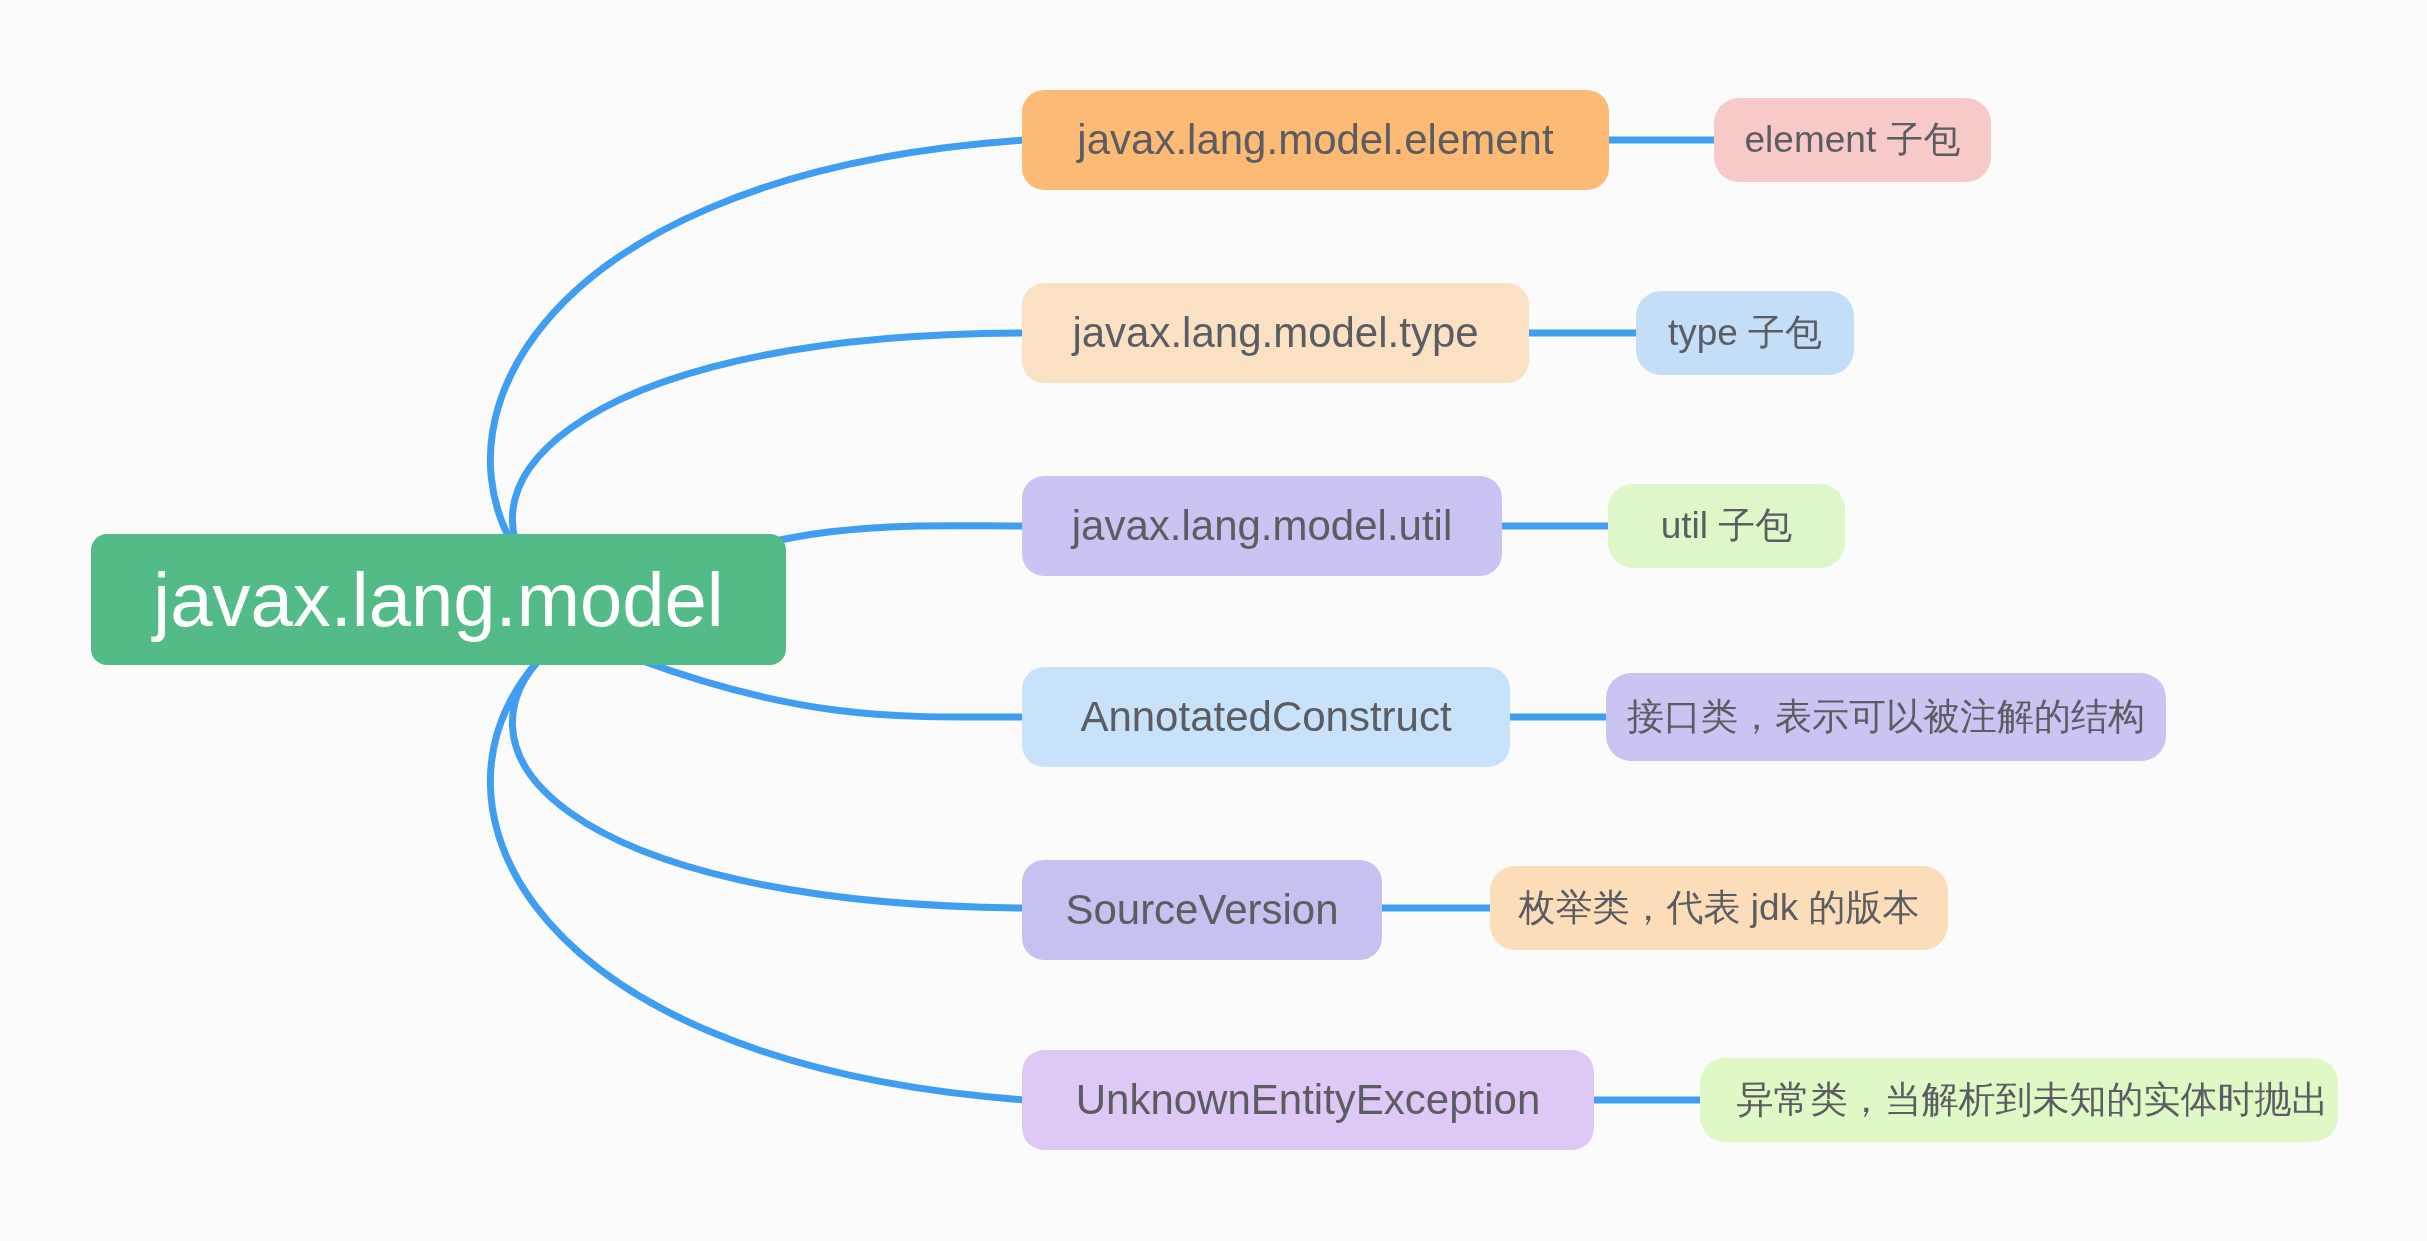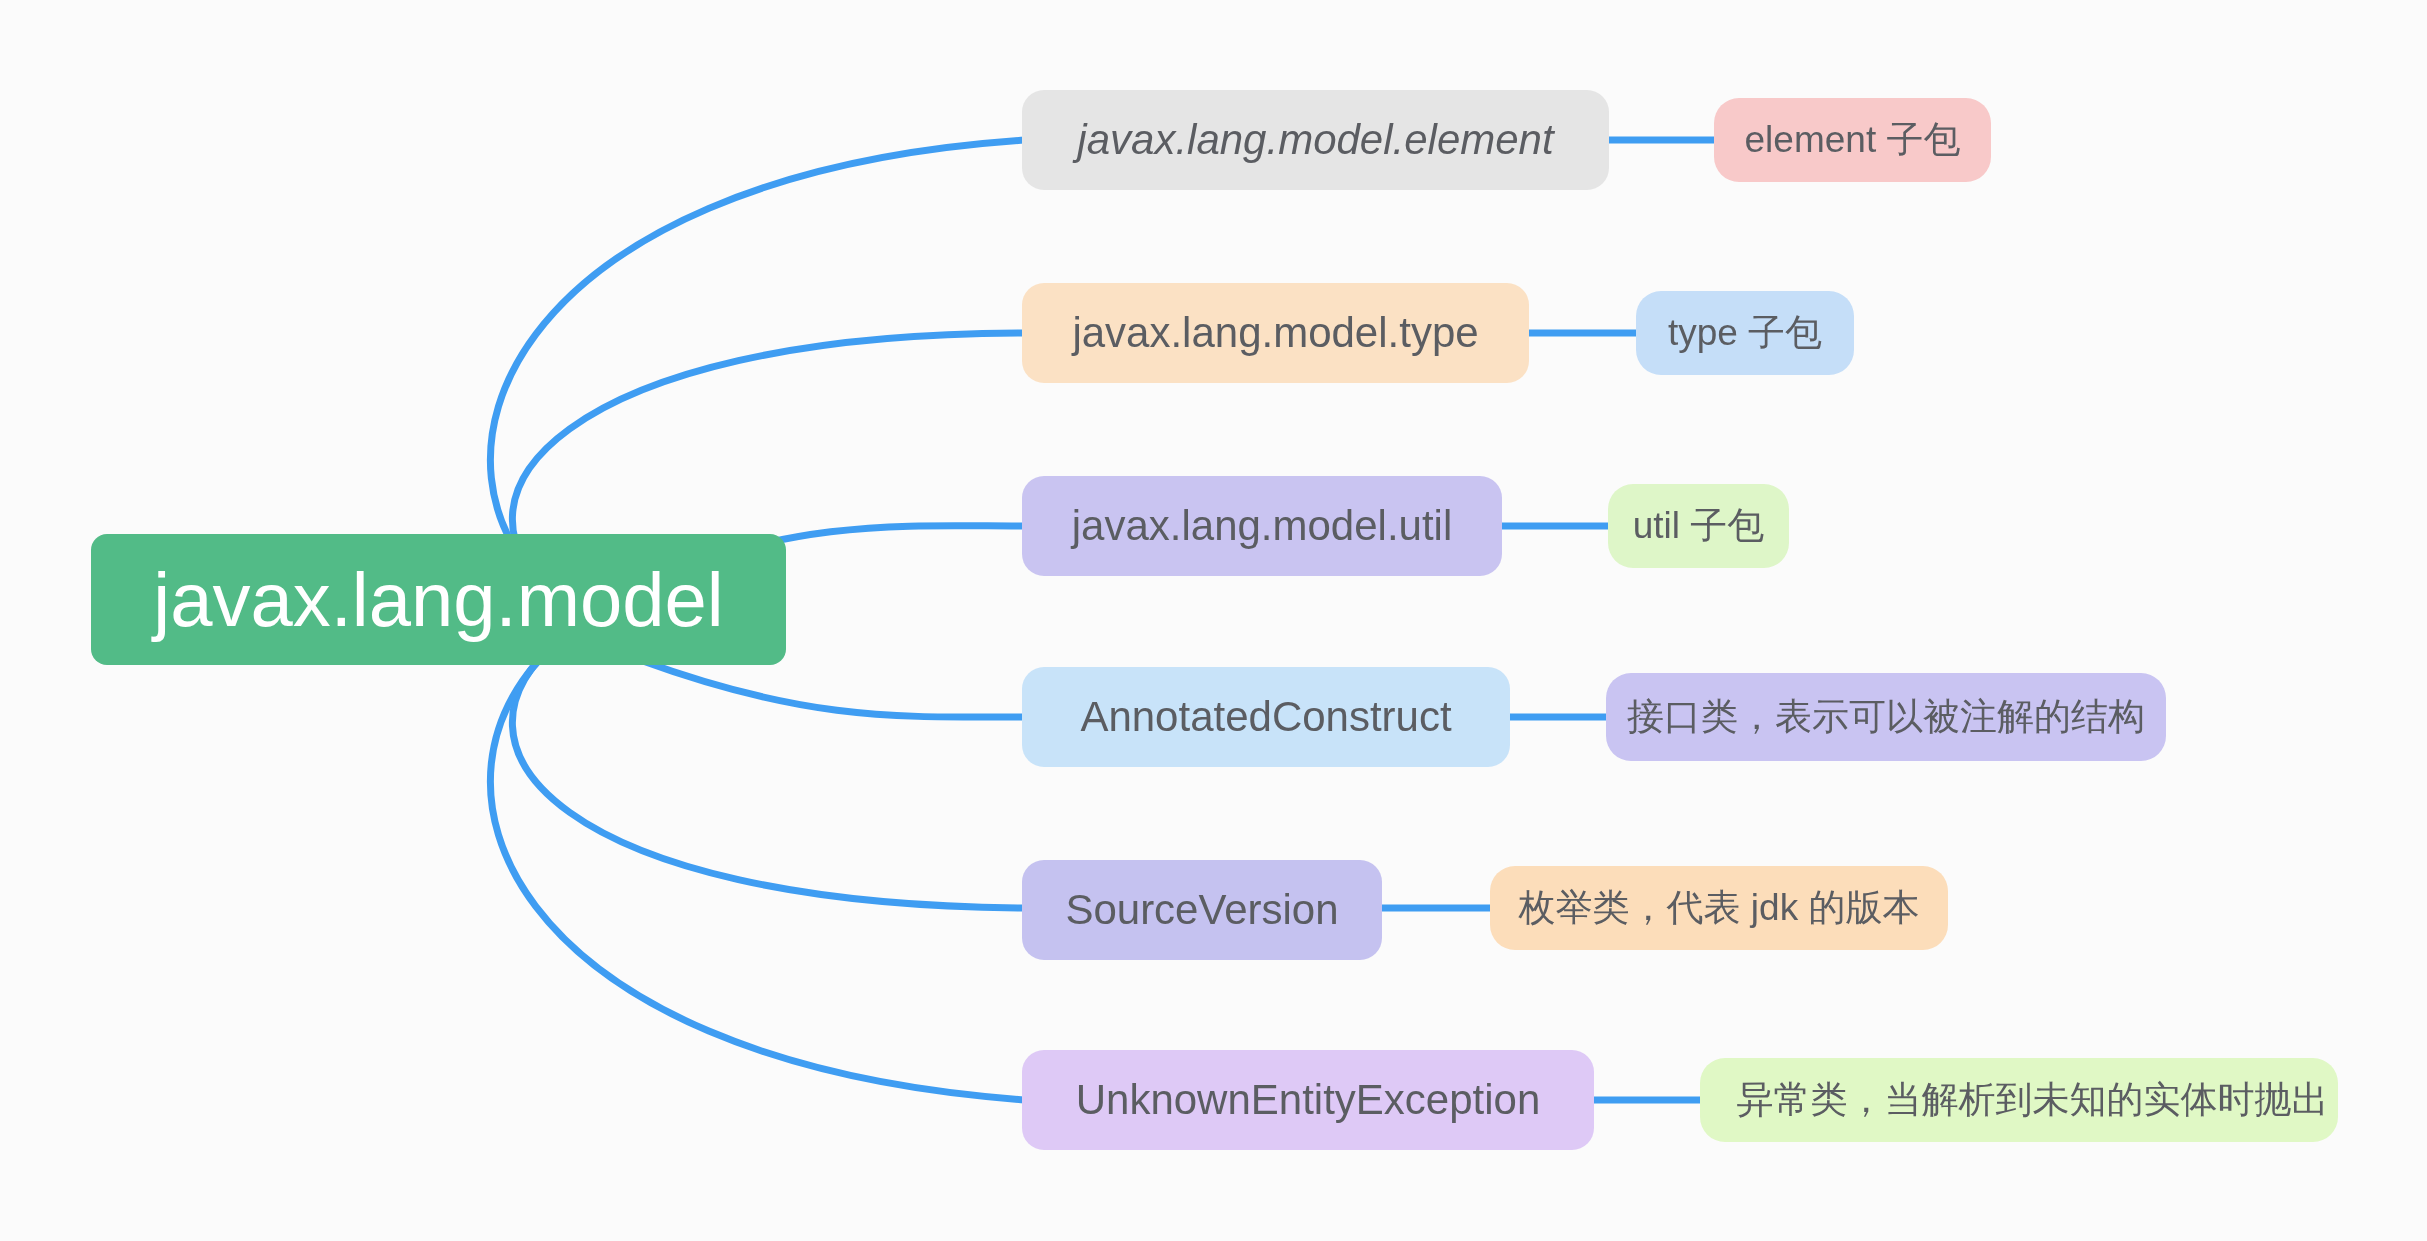--- a/index.html
+++ b/index.html
@@ -38,21 +38,21 @@
   .branch { left: 1022px; height: 100px; border-radius: 22px; font-size: 42px; }
   .b0 { top: 90px;   width: 587px; }
   .b1 { top: 283px;  width: 507px; }
   .b2 { top: 476px;  width: 480px; }
   .b3 { top: 667px;  width: 488px; }
   .b4 { top: 860px;  width: 360px; }
   .b5 { top: 1050px; width: 572px; }
   .leaf { height: 84px; border-radius: 25px; font-size: 37px; }
   .l0 { left: 1714px; top: 98px;   width: 277px; }
   .l1 { left: 1636px; top: 291px;  width: 218px; }
-  .l2 { left: 1608px; top: 484px;  width: 181px; text-align: right; }
+  .l2 { left: 1608px; top: 484px;  width: 237px; text-align: right; }
   .l3 { left: 1606px; top: 673px;  width: 560px; height: 88px; }
   .l4 { left: 1490px; top: 866px;  width: 458px; }
   .l5 { left: 1700px; top: 1058px; width: 638px; padding-left: 27px; }
 </style>
 </head>
 <body>
 
 <div class="canvas" style="background: rgb(251, 251, 251);">
 
   <svg class="edges" viewBox="0 0 2427 1241" fill="none" stroke-linecap="round">
@@ -67,21 +67,21 @@
     <path stroke-width="7" d="M 1605 140 H 1718" stroke="#3f9df2"></path>
     <path stroke-width="7" d="M 1526 333 H 1640" stroke="#3f9df2"></path>
     <path stroke-width="7" d="M 1499 526 H 1612" stroke="#3f9df2"></path>
     <path stroke-width="7" d="M 1502 717 H 1610" stroke="#3f9df2"></path>
     <path stroke-width="7" d="M 1367 908 H 1494" stroke="#3f9df2"></path>
     <path stroke-width="7" d="M 1591 1100 H 1704" stroke="#3f9df2"></path>
   </svg>
 
   <div class="node root" style="background-color: rgb(82, 187, 135); color: rgb(255, 255, 255);">javax.lang.model</div>
 
-  <div class="node branch b0" style="background-color: #e5e5e5; font-style: italic;">javax.lang.model.element</div>
+  <div class="node branch b0" style="background-color: #fdba74;">javax.lang.model.element</div>
   <div class="node branch b1" style="background-color: rgb(251, 225, 196);">javax.lang.model.type</div>
   <div class="node branch b2" style="background-color: rgb(201, 196, 241);">javax.lang.model.util</div>
   <div class="node branch b3" style="background-color: rgb(200, 227, 249);">AnnotatedConstruct</div>
   <div class="node branch b4" style="background-color: rgb(197, 194, 240);">SourceVersion</div>
   <div class="node branch b5" style="background-color: rgb(222, 201, 246);">UnknownEntityException</div>
 
   <div class="node leaf l0" style="background-color: rgb(248, 201, 201);">element 子包</div>
   <div class="node leaf l1" style="background-color: rgb(197, 222, 248);">type 子包</div>
   <div class="node leaf l2" style="background-color: rgb(222, 246, 200);">util 子包</div>
   <div class="node leaf l3" style="background-color: rgb(201, 196, 242);">接口类，表示可以被注解的结构</div>

